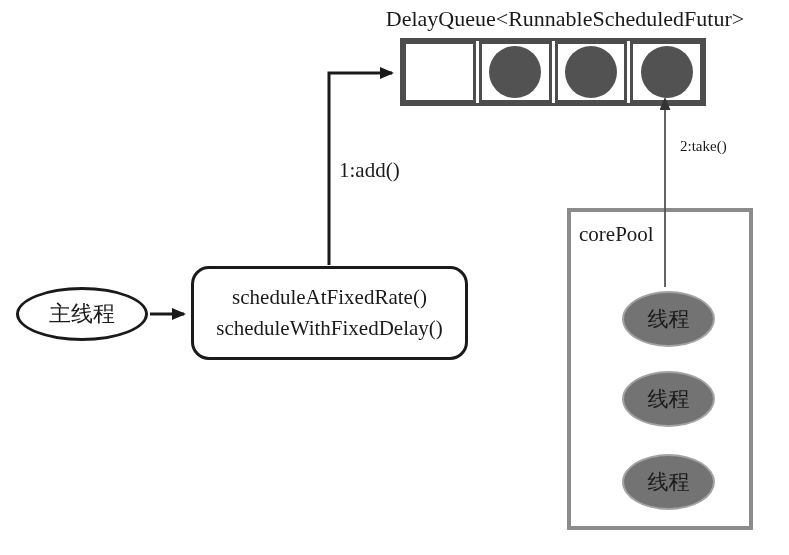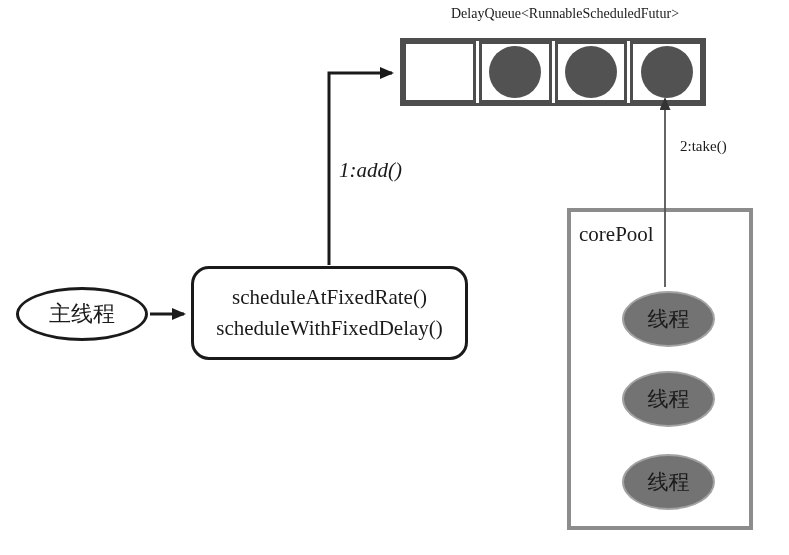--- a/index.html
+++ b/index.html
@@ -19,21 +19,21 @@
     font-family: "Liberation Serif", serif;
     color: var(--ink);
     overflow: hidden;
   }
   .abs { position: absolute; }
 
   
   .queue-title {
     left: 360px; top: 6px; width: 410px;
     text-align: center;
-    font-size: 14px;
+    font-size: 22px;
     white-space: nowrap;
   }
 
   
   .queue {
     left: 400px; top: 38px;
     width: 306px; height: 68px;
     border: 3px solid var(--queue-border);
     display: flex;
     gap: 3px;
@@ -101,21 +101,21 @@
     border: 2px solid var(--thread-border);
     border-radius: 50%;
     display: flex;
     align-items: center;
     justify-content: center;
     font-size: 21px;
     background: #737373;
   }
 
   
-  .label-add  { left: 339px; top: 158px; font-size: 21px; white-space: nowrap; font-style: italic; }
+  .label-add  { left: 339px; top: 158px; font-size: 21px; white-space: nowrap; }
   .label-take { left: 680px; top: 138px; font-size: 15px; white-space: nowrap; }
 
   
   svg.overlay {
     position: absolute;
     left: 0; top: 0;
     width: 789px; height: 555px;
     pointer-events: none;
   }
 </style>

